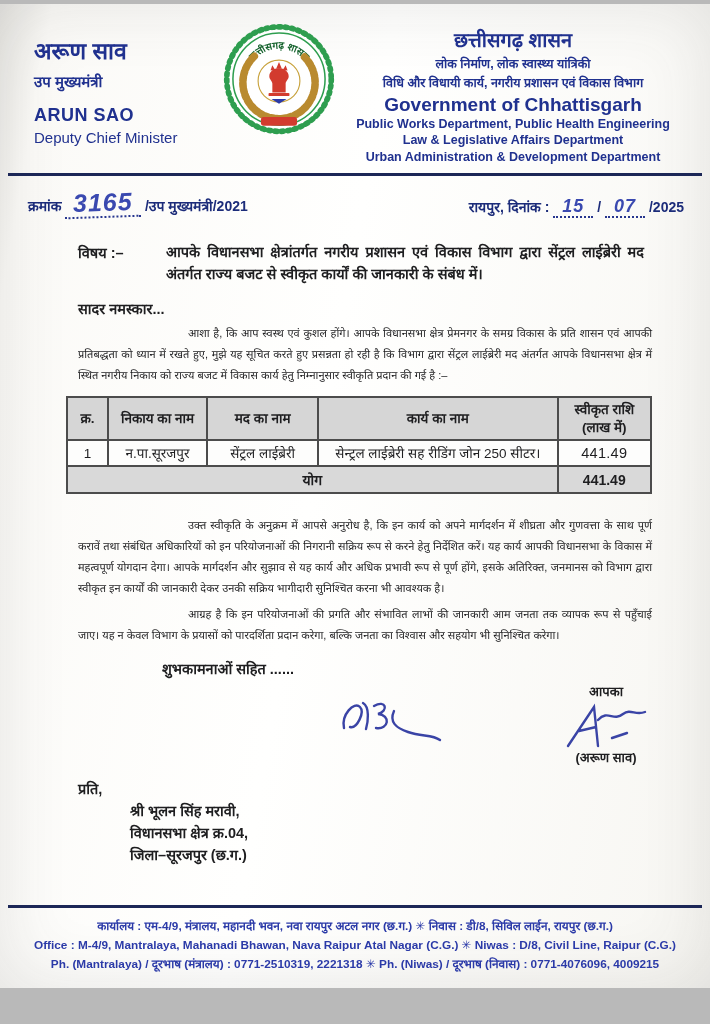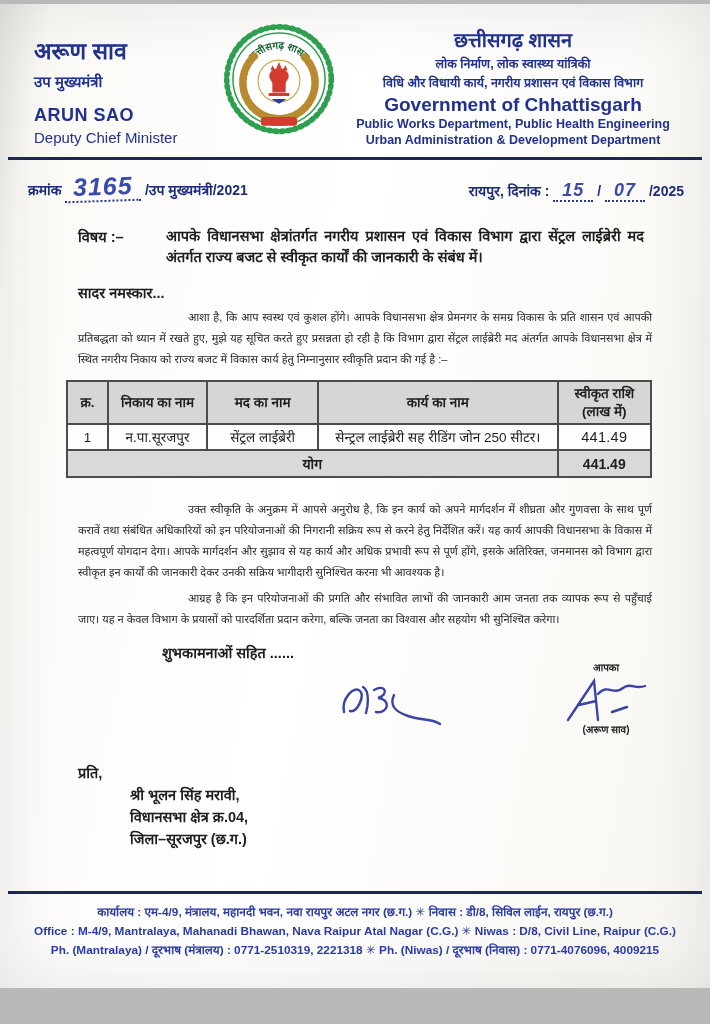--- a/index.html
+++ b/index.html
@@ -53,30 +53,30 @@
   th { background:#d6d6d6; font-weight:bold; line-height:1.3; }
   td { background:#fdfdfc; }
   .amount { font-size:14.5px; letter-spacing:.3px; }
   .total-row td { background:#d9d9d9; font-weight:bold; font-size:14px; }
 
   .closing { padding:12px 0 0 162px; font-weight:bold; font-size:14.5px; }
 
   
   .sig-area { position:relative; height:98px; }
   .left-sig { position:absolute; left:330px; top:10px; }
-  .right-sig { position:absolute; right:58px; top:0; text-align:center;
-               font-weight:bold; font-size:10px; line-height:1.2; }
+  .right-sig { position:absolute; right:58px; top:6px; text-align:center;
+               font-weight:bold; font-size:13px; line-height:1.2; }
   .right-sig svg { display:block; margin:2px auto 0; }
 
   
   .recipient { padding:2px 0 0 78px; font-size:14.5px; font-weight:bold; line-height:22px; }
   .recipient-lines { padding-left:52px; }
 
   
-  .footer { position:absolute; left:0; right:0; bottom:28px; }
+  .footer { position:absolute; left:0; right:0; bottom:14px; }
   .footer-rule { border-top:3px solid #1c2757; margin:0 8px 9px; }
   .footer-line { text-align:center; color:#2b3aa8; font-size:11.8px;
                  font-weight:bold; line-height:1.6; padding:0 12px; }
 </style>
 </head>
 <body>
 
 <div class="page">
 
   <div class="letterhead">
@@ -115,20 +115,21 @@
         <rect x="41" y="100" width="38" height="9" rx="2.5" fill="#d23b2e"></rect>
       </svg>
     </div>
 
     <div class="lh-right">
       <div class="gov-hi">छत्तीसगढ़ शासन</div>
       <div class="dept-hi">लोक निर्माण, लोक स्वास्थ्य यांत्रिकी</div>
       <div class="dept-hi">विधि और विधायी कार्य, नगरीय प्रशासन एवं विकास विभाग</div>
       <div class="gov-en">Government of Chhattisgarh</div>
       <div class="dept-en">Public Works Department, Public Health Engineering</div>
+      <div class="dept-en">Law &amp; Legislative Affairs Department</div>
       <div class="dept-en">Urban Administration &amp; Development Department</div>
     </div>
   </div>
 
   <div class="rule"></div>
 
   <div class="refline">
     <div>
       <span>क्रमांक</span>
       <span class="hw hw-big">3165</span>

